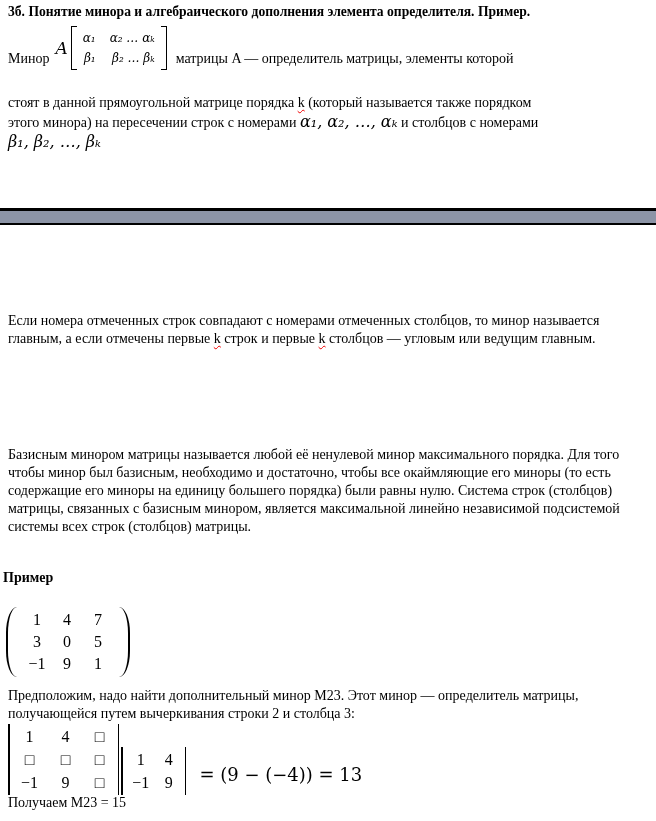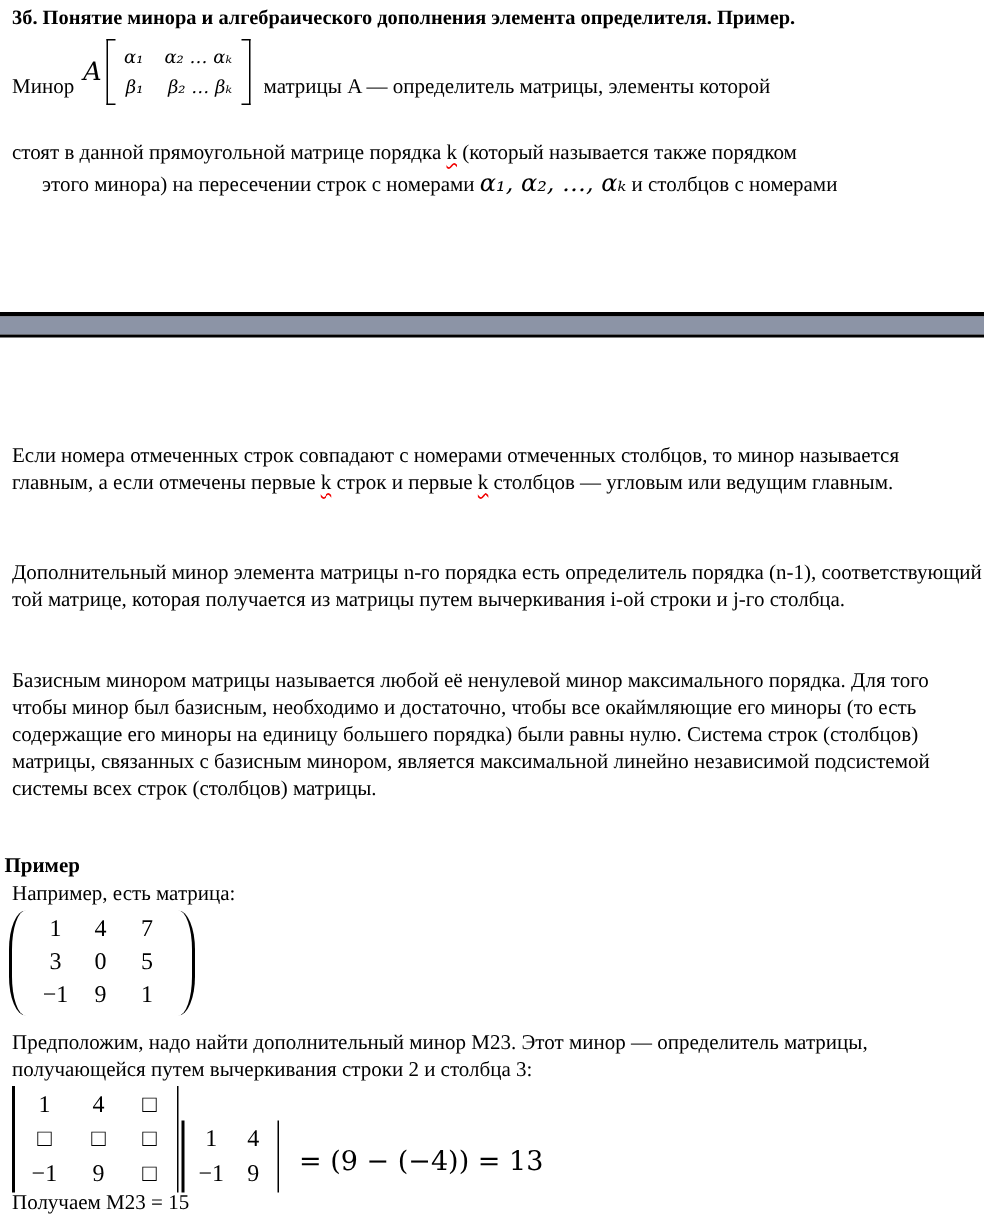--- a/index.html
+++ b/index.html
@@ -17,34 +17,34 @@
   .rest { margin-left:9px; }
   .formula { display:flex; align-items:stretch; }
   .fA { font-style:italic; font-size:17px; align-self:center; margin-right:3px;
         font-family:"DejaVu Serif","DejaVu Sans",serif; }
   .sqb { width:5px; }
   .sqb.l { border-left:1.5px solid #000; border-top:1.5px solid #000; border-bottom:1.5px solid #000; }
   .sqb.r { border-right:1.5px solid #000; border-top:1.5px solid #000; border-bottom:1.5px solid #000; }
   .frows { display:grid; grid-template-columns:auto auto; column-gap:14px; padding:2px 6px; }
   .fc { font-family:"DejaVu Serif","DejaVu Sans",serif; font-style:italic; font-size:12px; line-height:20px;text-align:right; }
   .l2 { margin-top:24px; line-height:18px; }
-  .l3 { line-height:19px;margin-left:20px; }
+  .l3 { line-height:19px; }
   .l4 { line-height:19px; }
   .mt { font-family:"DejaVu Serif","DejaVu Sans",serif; font-style:italic; font-size:16px; }
   .sq { text-decoration:underline; text-decoration-style:wavy; text-decoration-color:#f00000;
         text-decoration-thickness:1px; text-underline-offset:2px; }
 
   
   #divider { top:208px; left:0; width:656px; }
   .div-top { height:3px; }
   .div-mid { height:12px; }
   .div-bot { height:2px; }
 
   .para { left:8px; width:648px; line-height:18px; }
-  #p1 { top:296px; }
+  #p1 { top:312px; }
   #p2 { top:374px; }
   #p3 { top:446px; }
 
   #ex-heading { top:570px; left:3px; font-weight:bold; }
   #ex-intro { top:589px; left:8px; }
 
   #matrix { top:607px; left:6px; display:flex; align-items:stretch; height:70px; }
   .paren { width:11px; }
   .paren.l { border-left:2px solid #000; border-top-left-radius:11px 26px; border-bottom-left-radius:11px 26px; }
   .paren.r { border-right:2px solid #000; border-top-right-radius:11px 26px; border-bottom-right-radius:11px 26px; }
@@ -81,36 +81,35 @@
           <span class="fc">α₂ … αₖ</span>
           <span class="fc">β₁</span>
           <span class="fc">β₂ … βₖ</span>
         </span>
         <span class="sqb r"></span>
       </span>
       <span class="fr-txt rest">матрицы A — определитель матрицы, элементы которой</span>
     </div>
     <div class="l2"><span>стоят в данной прямоугольной матрице порядка </span><span class="sq">k</span><span> (который называется также порядком</span></div>
     <div class="l3"><span>этого минора) на пересечении строк с номерами </span><span class="mt">α₁, α₂, …, αₖ</span><span>  и столбцов с номерами</span></div>
+    <div class="l4"><span class="mt">β₁, β₂, …, βₖ</span></div>
   </div>
 
   <div class="abs" id="divider">
     <div class="div-top" style="background:#000;"></div>
     <div class="div-mid" style="background:#8c94a6;"></div>
     <div class="div-bot" style="background:#000;"></div>
   </div>
 
   <div class="abs para" id="p1"><span>Если номера отмеченных строк совпадают с номерами отмеченных столбцов, то минор называется главным, а если отмечены первые </span><span class="sq">k</span><span> строк и первые </span><span class="sq">k</span><span> столбцов — угловым или ведущим главным.</span></div>
 
-  <div class="abs para" id="p2">Дополнительный минор элемента матрицы n-го порядка есть определитель порядка (n-1), соответствующий той матрице, которая получается из матрицы путем вычеркивания i-ой строки и j-го столбца.</div>
 
   <div class="abs para" id="p3">Базисным минором матрицы называется любой её ненулевой минор максимального порядка. Для того чтобы минор был базисным, необходимо и достаточно, чтобы все окаймляющие его миноры (то есть содержащие его миноры на единицу большего порядка) были равны нулю. Система строк (столбцов) матрицы, связанных с базисным минором, является максимальной линейно независимой подсистемой системы всех строк (столбцов) матрицы.</div>
 
   <div class="abs" id="ex-heading">Пример</div>
-  <div class="abs" id="ex-intro">Например, есть матрица:</div>
 
   <div class="abs" id="matrix">
     <span class="paren l"></span>
     <span class="mgrid">
       <span class="cell">1</span>
       <span class="cell">4</span>
       <span class="cell">7</span>
       <span class="cell">3</span>
       <span class="cell">0</span>
       <span class="cell">5</span>

